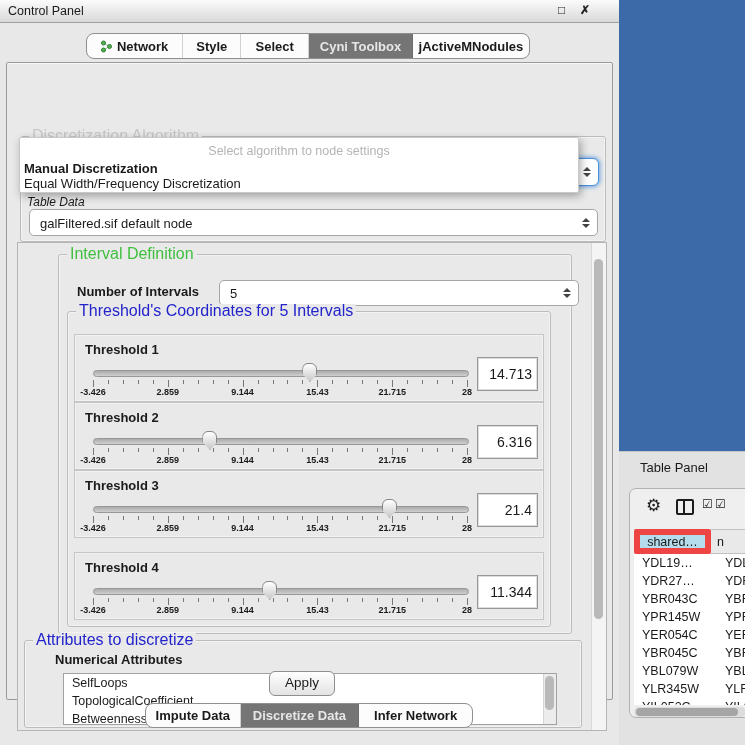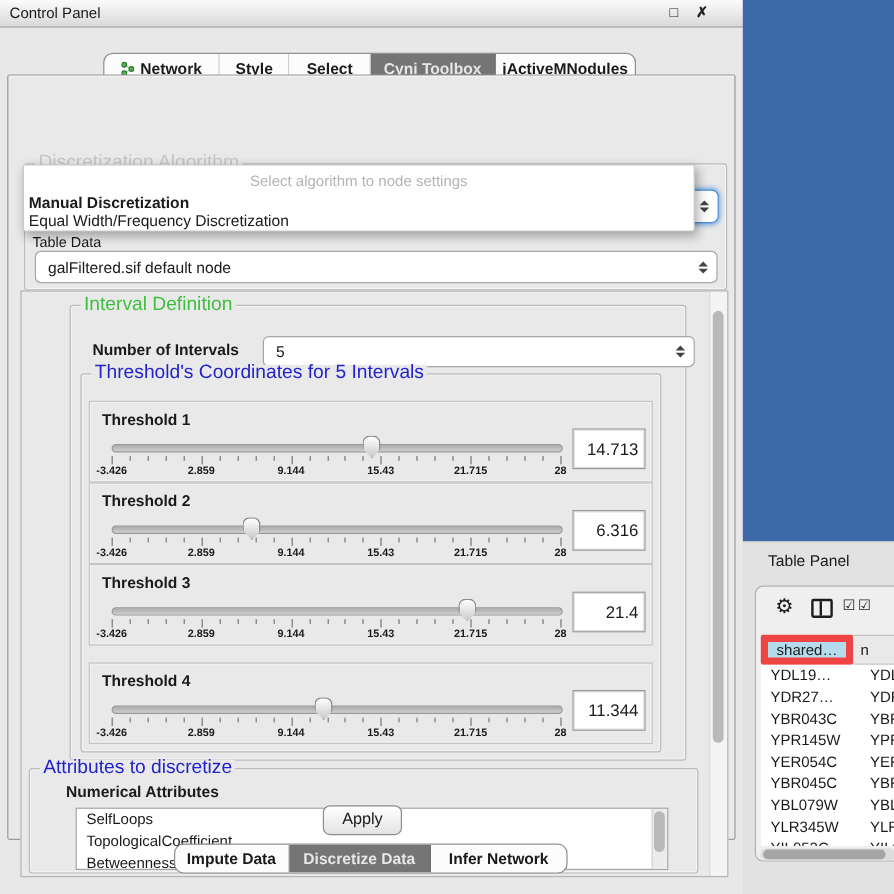--- a/index.html
+++ b/index.html
@@ -9,21 +9,21 @@
 
   
   #titlebar{left:0;top:0;width:619px;height:22px;
     background:linear-gradient(#fbfbfb,#d9d9d9);border-bottom:1px solid #a0a0a0;}
   #titlebar .t{position:absolute;left:8px;top:4px;font-size:12.5px;}
   .winbtn{position:absolute;top:3px;font-size:12px;font-weight:bold;color:#222;cursor:default;}
 
   
   .tabstrip{display:flex;align-items:stretch;background:#fcfcfc;border:1px solid #8f8f8f;
     border-radius:8px;overflow:hidden;}
-  #tabsTop{left:86px;top:44px;width:442px;height:24px;}
+  #tabsTop{left:86px;top:33px;width:442px;height:24px;}
   #tabsBottom{left:145px;top:703px;width:326px;height:23px;}
   .tab{display:flex;align-items:center;justify-content:center;font-size:13px;font-weight:bold;
     border-right:1px solid #d2d2d2;padding:0 2px;white-space:nowrap;}
   .tab:last-child{border-right:none;}
   .tab.sel{background:var(--seltab);color:#e7e7e7;border-right:1px solid #6d6d6d;}
   .tab .nicon{margin-right:5px;display:inline-block;}
 
   
   #contentBox{left:6px;top:62px;width:605px;height:636px;background:#e9e9e9;
     border:1px solid #9a9a9a;border-radius:2px;box-shadow:inset 0 1px 0 #f7f7f7;}
@@ -49,21 +49,21 @@
   
   .combo{position:absolute;background:#fff;border:1px solid #a6a6a6;border-radius:5px;}
   .combo .val{position:absolute;left:10px;top:50%;transform:translateY(-50%);font-size:13px;white-space:nowrap;}
   .spin{position:absolute;right:7px;top:50%;transform:translateY(-50%);display:flex;
     flex-direction:column;gap:2px;align-items:center;}
   .spin .up{width:0;height:0;border-left:4px solid transparent;border-right:4px solid transparent;
     border-bottom:4px solid #444;}
   .spin .dn{width:0;height:0;border-left:4px solid transparent;border-right:4px solid transparent;
     border-top:4px solid #444;}
 
-  #tdLabel{left:20px;top:132px;font-size:12px;}
+  #tdLabel{left:20px;top:132px;font-size:12px;font-style:italic;}
   #tableCombo{left:22px;top:146px;width:567px;height:25px;}
 
   
   #viewport{left:10px;top:179px;width:588px;height:487px;background:#e9e9e9;border:1px solid #b4b4b4;overflow:hidden;}
   #vpScroll{position:absolute;right:0;top:0;width:14px;height:100%;background:#f4f4f4;border-left:1px solid #d8d8d8;}
   #vpThumb{position:absolute;left:2px;top:16px;width:9px;height:360px;background:#b9b9b9;border-radius:5px;}
 
   #intervalGroup{left:40px;top:11px;width:512px;height:378px;}
   #intervalGroup>.grouplabel{color:var(--green);}
   #noiLabel{left:18px;top:29px;font-size:13px;font-weight:bold;}

